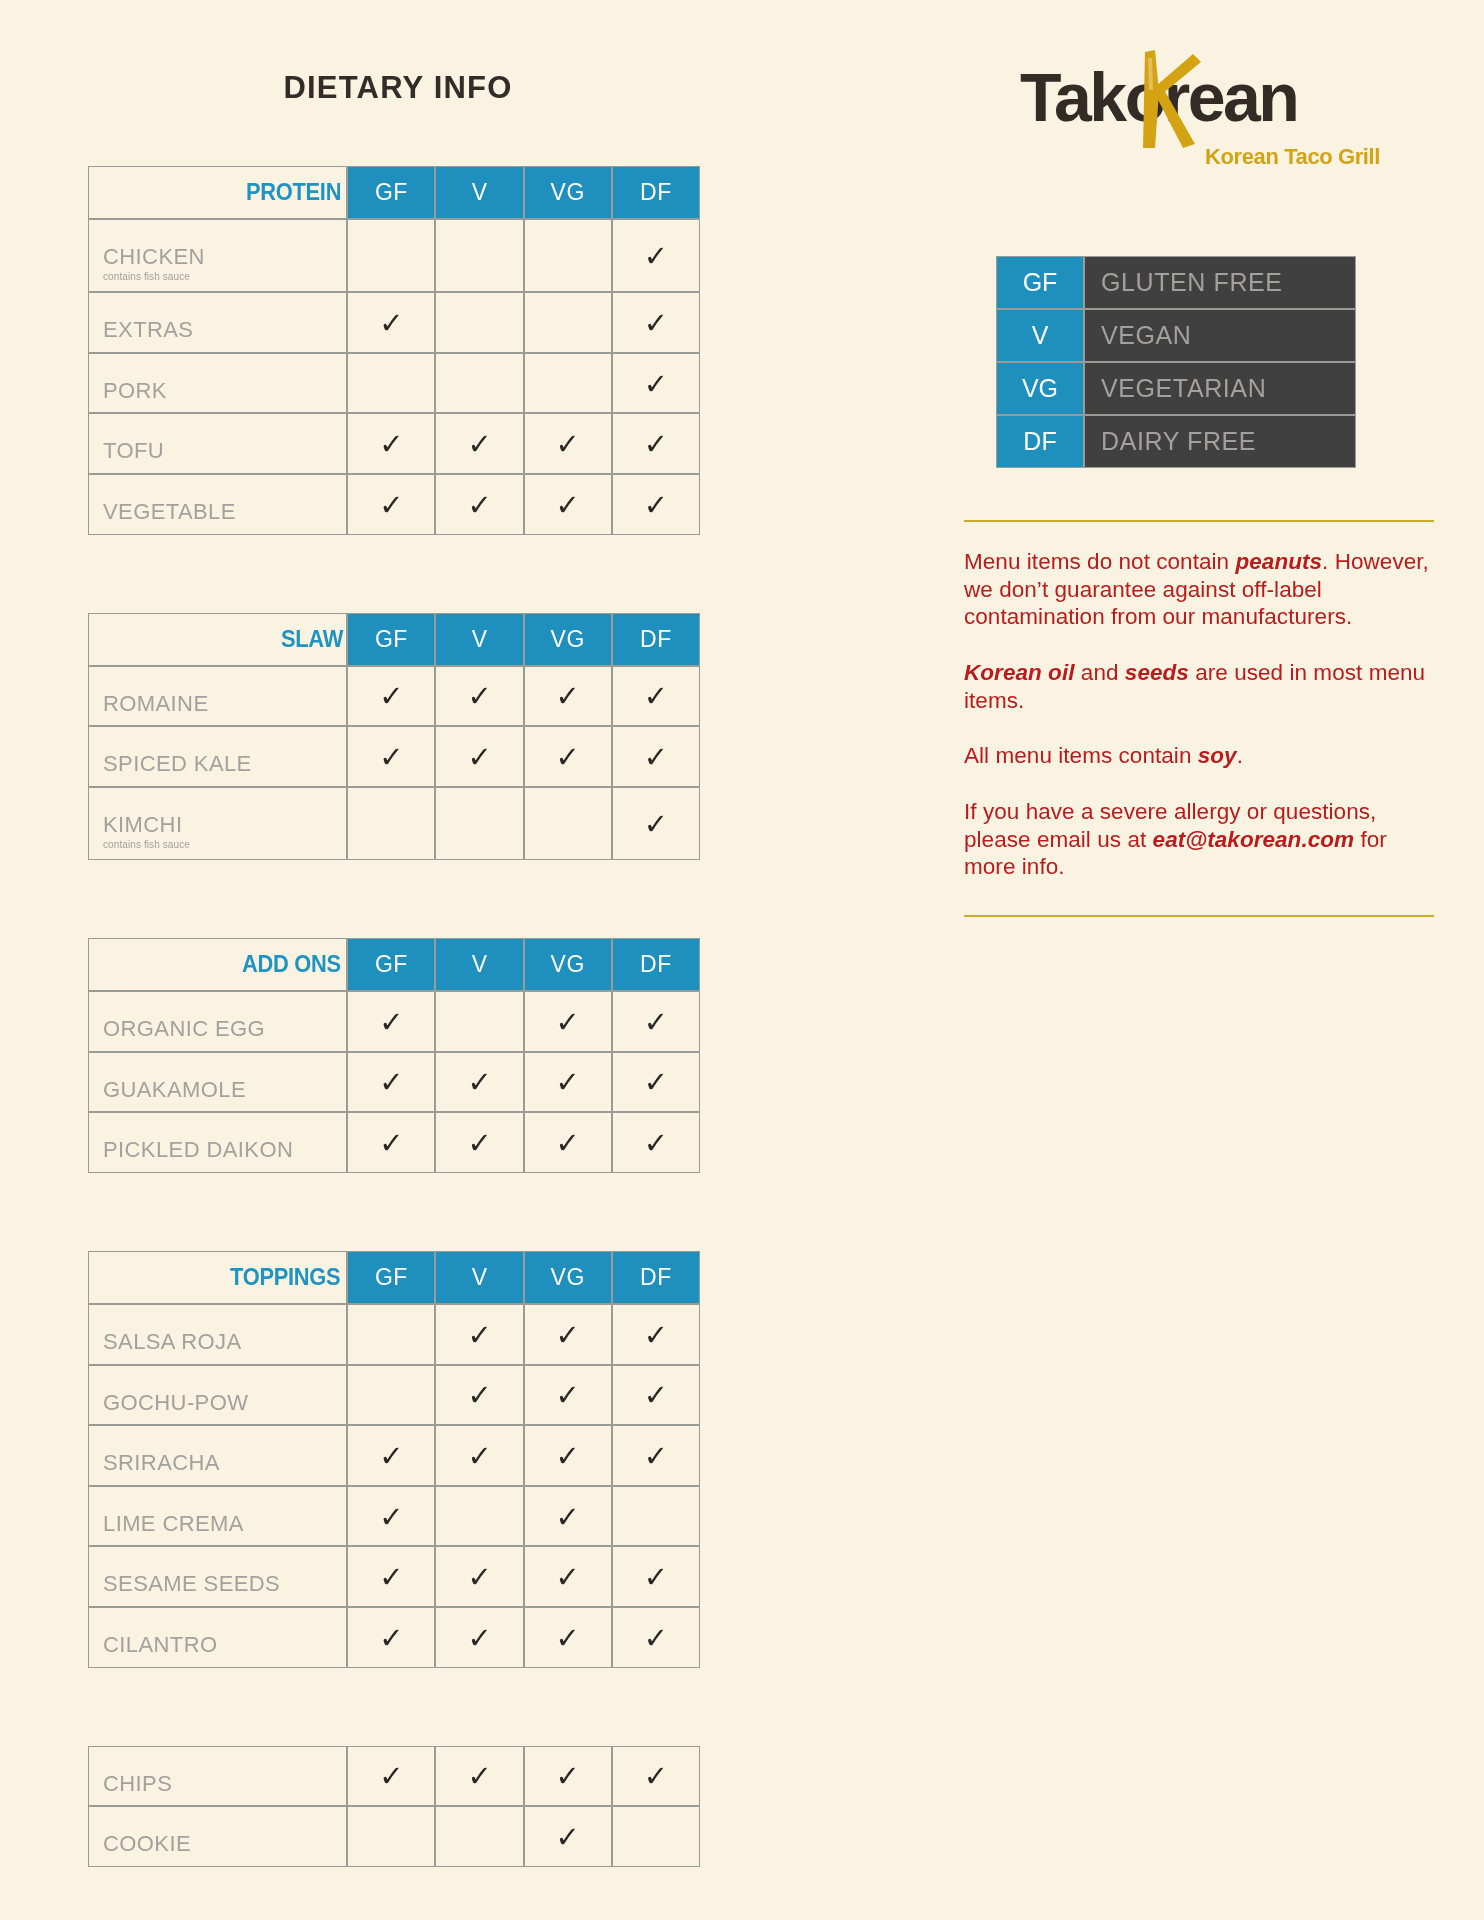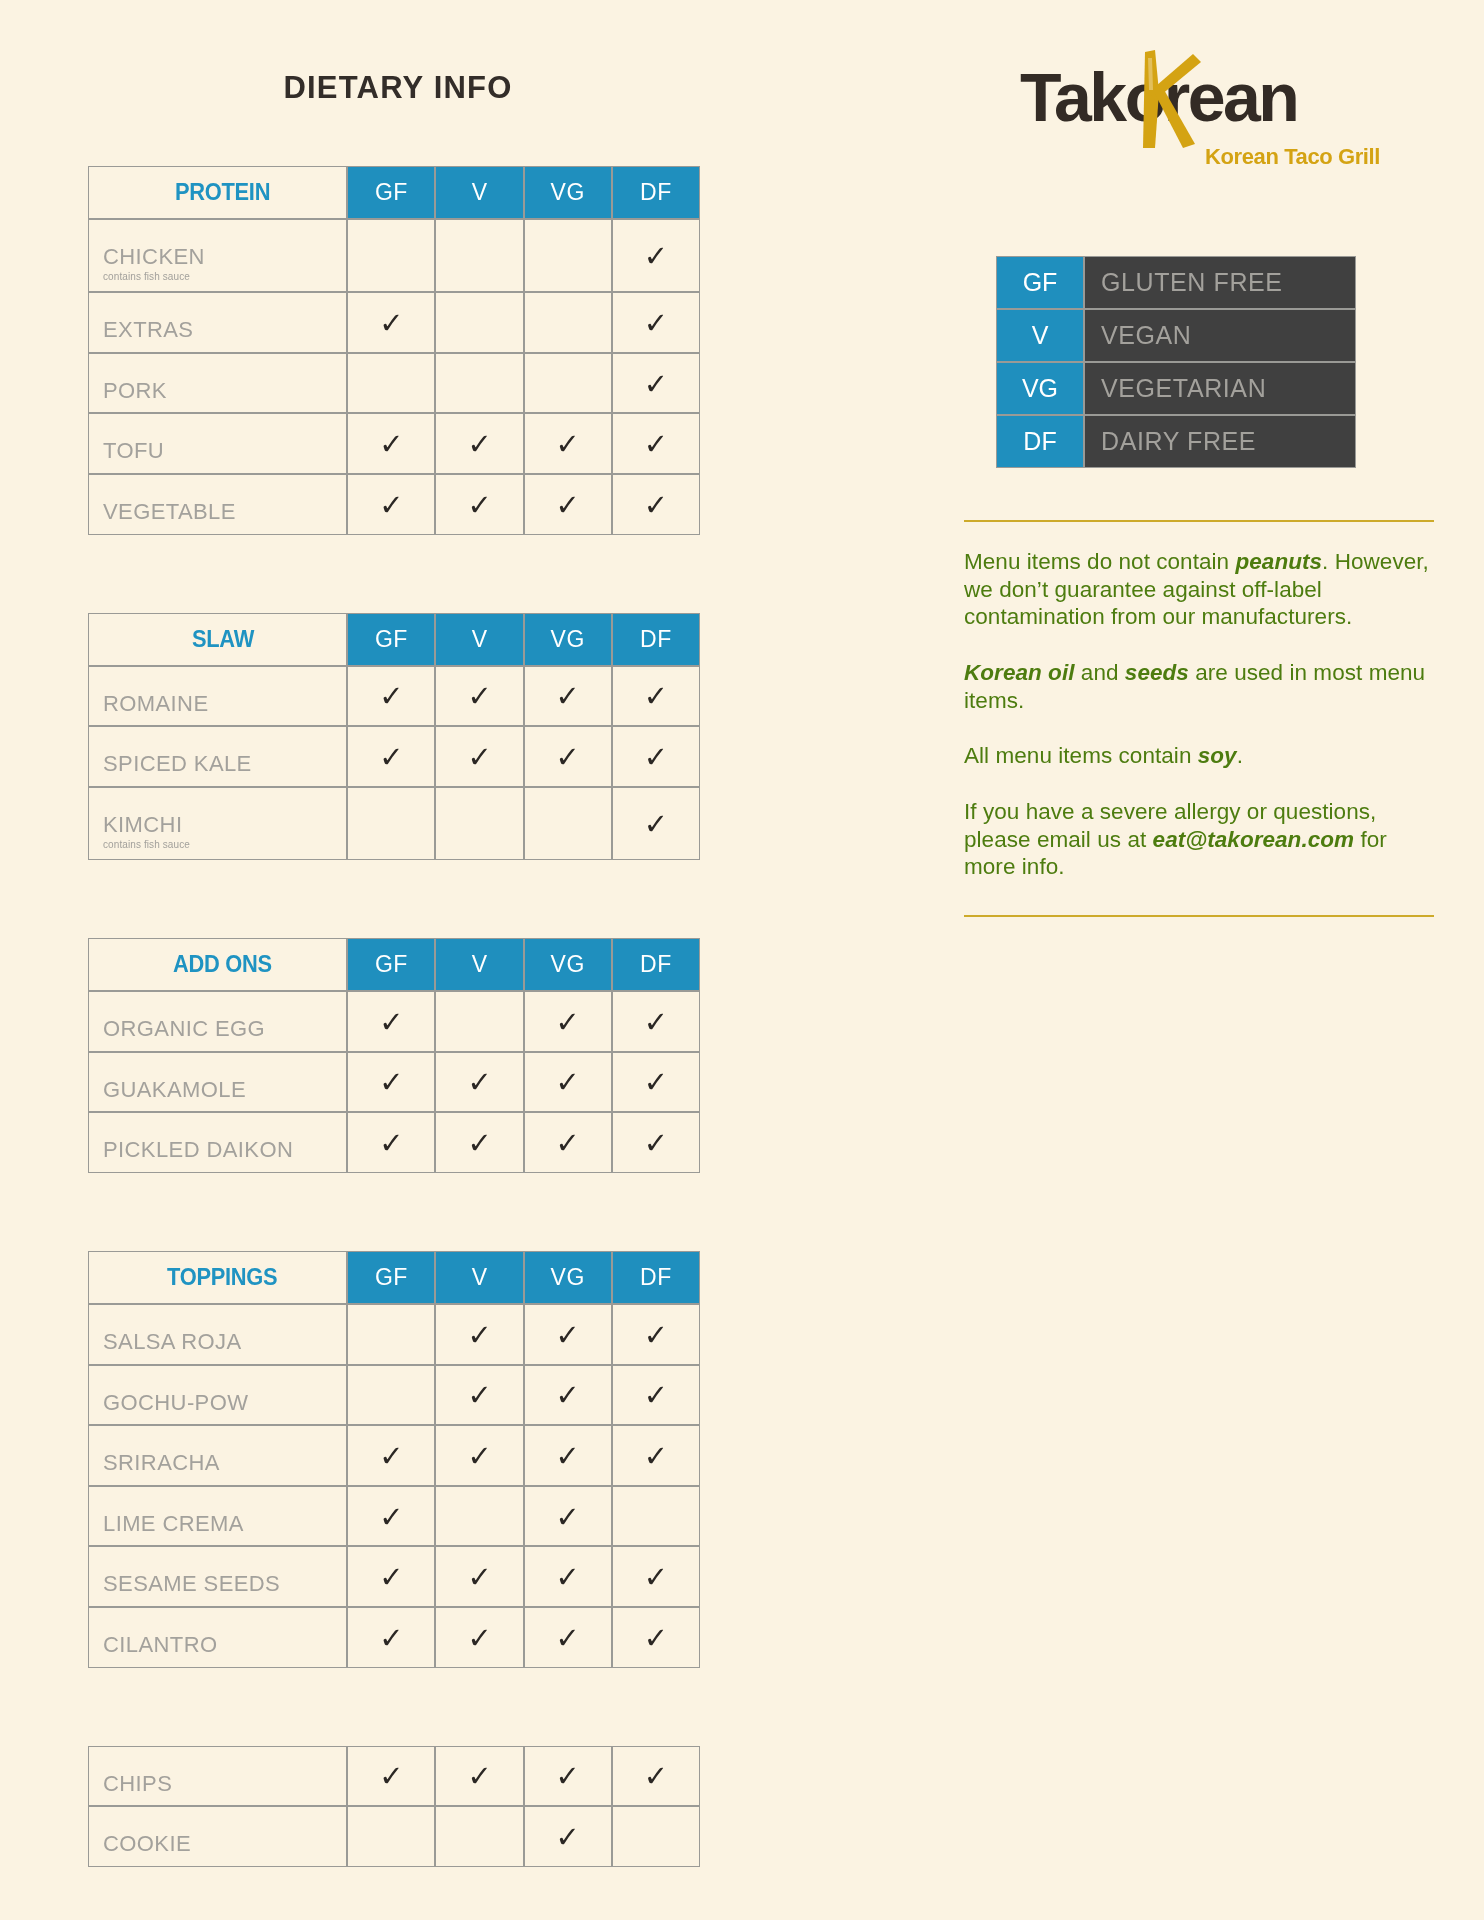--- a/index.html
+++ b/index.html
@@ -38,21 +38,21 @@
     border-spacing: 0;
     margin-bottom: 78px;
     table-layout: fixed;
   }
   .dtable td, .dtable th {
     border: 1.6px solid #9a9a96;
     padding: 0;
     background: #fbf3e2;
   }
   .cat-head {
-    text-align: center;
+    text-align: right;
     padding: 12px 0 12px 14px !important;
     height: 48px;
     vertical-align: middle;
   }
   .cat-head span {
     color: #1f93c2;
     font-size: 23px;
     font-weight: bold;
     letter-spacing: -0.3px;
     font-family: "Liberation Sans", sans-serif;
@@ -181,21 +181,21 @@
   .rule.bottom { margin: 34px 0 0 6px; }
 
   .notes {
     margin-left: 6px;
     width: 470px;
   }
   .notes p {
     margin: 0 0 28px 0;
     font-size: 22.5px;
     line-height: 1.23;
-    color: #4d7c0f;
+    color: #b91c1c;
     letter-spacing: 0.05px;
   }
   .notes p:last-child { margin-bottom: 11px; }
   .notes b { font-weight: bold; font-style: italic; }
 </style>
 </head>
 <body>
 
 <div class="page">
 

